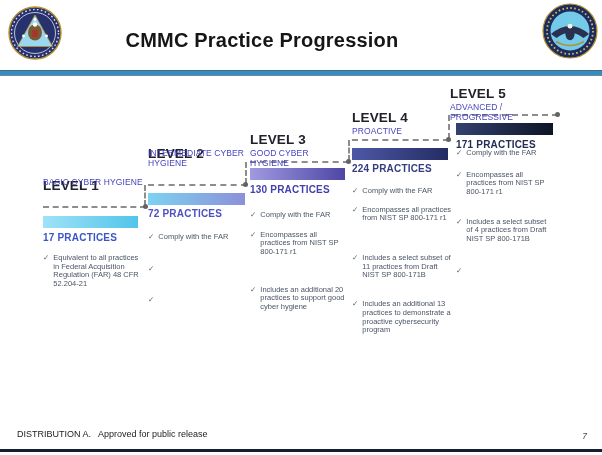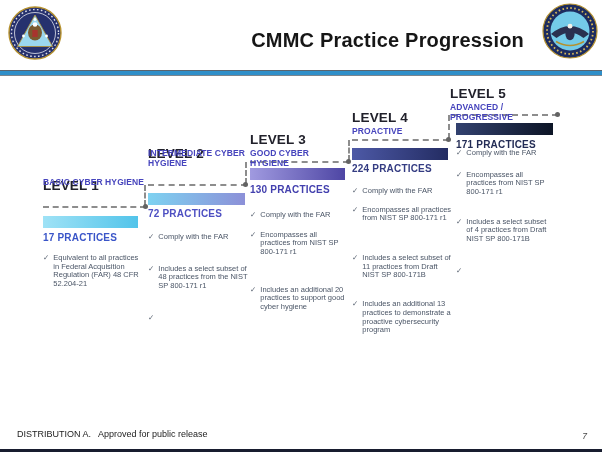--- a/index.html
+++ b/index.html
@@ -3,21 +3,21 @@
 <meta charset="utf-8">
 <style>
   html,body{margin:0;padding:0;background:#e8e8e8;}
   .slide{
     position:relative;width:602px;height:455px;background:#ffffff;
     font-family:"Liberation Sans",sans-serif;overflow:hidden;
     box-shadow:0 0 0 1px #d0d0d0;
   }
   
   .title{
-    position:absolute;top:29px;left:0;width:524px;text-align:right;
+    position:absolute;top:29px;left:0;width:524px;text-align:center;
     font-size:20px;font-weight:bold;color:#161616;letter-spacing:.2px;
   }
   .seal-left{position:absolute;left:8px;top:6px;width:54px;height:54px;}
   .seal-right{position:absolute;left:542px;top:3px;width:56px;height:56px;}
   .top-rule{
     position:absolute;left:0;top:70px;width:602px;height:4px;
     background:#2f8fc9;border-top:1px solid #5a646e;border-bottom:1px solid #7b858e;
   }
   
   .dist{position:absolute;left:17px;top:429px;font-size:9px;color:#1c1c1c;white-space:pre;}
@@ -35,21 +35,21 @@
   .hd3{left:250px;top:161px;width:99px}
   .vd3{left:348px;top:140px;height:21px}
   .hd4{left:352px;top:139px;width:97px}
   .vd4{left:448px;top:115px;height:24px}
   .hd5{left:452px;top:114px;width:106px}
   .d1{left:143px;top:204px}.d2{left:243px;top:182px}.d3{left:346px;top:159px}
   .d4{left:446px;top:137px}.d5{left:555px;top:112px}
   
   .col{position:absolute;}
   .lv-name{position:absolute;top:0;left:0;font-size:13.5px;font-weight:bold;color:#21212b;letter-spacing:.2px;}
-  .lv-sub{position:absolute;left:0;font-size:8.5px;font-weight:bold;color:#4644bd;line-height:1.12;letter-spacing:.1px;}
+  .lv-sub{position:absolute;left:0;font-size:8.5px;font-weight:normal;color:#4644bd;line-height:1.12;letter-spacing:.1px;}
   .lv-bar{position:absolute;left:0;height:12px;}
   .lv-practices{position:absolute;left:0;font-size:10px;font-weight:bold;letter-spacing:.2px;}
   .bullets{position:absolute;left:0;margin:0;padding:0;list-style:none;}
   .bullets li{display:flex;gap:4px;font-size:7.5px;line-height:1.16;color:#4a5566;}
   .check{flex:0 0 auto;color:#5a6472;font-size:7.5px;}
   .m10{margin-top:10px}.m11{margin-top:11px}.m13{margin-top:13px}.m20{margin-top:20px}
   .m21{margin-top:21px}.m23{margin-top:23px}.m29{margin-top:29px}.m31{margin-top:31px}
   .c1{left:43px;top:178px;width:102px}
   .c1 .lv-sub{top:0}.c1 .lv-bar{top:38px;width:95px}.c1 .lv-practices{top:54px}.c1 .bullets{top:76px;width:98px}
   .c2{left:148px;top:146px;width:102px}
@@ -131,21 +131,20 @@
     <div class="lv-sub">INTERMEDIATE CYBER HYGIENE</div>
     <div class="lv-bar" style="background:linear-gradient(90deg,#7ed2f1,#8c90d8)"></div>
     <div class="lv-practices" style="color:#4d4fc2">72 PRACTICES</div>
     <ul class="bullets">
       <li>
           <span class="check">✓</span>
           <span>Comply with the FAR</span>
         </li>
       <li class="m23">
           <span class="check">✓</span>
-          <span>Includes a select subset of 48 practices from the NIST SP 800-171 r1</span>
         </li>
       <li class="m23">
           <span class="check">✓</span>
         </li>
     </ul>
   </div>
 
   <div class="col c3">
     <div class="lv-name">LEVEL 3</div>
     <div class="lv-sub">GOOD CYBER HYGIENE</div>

